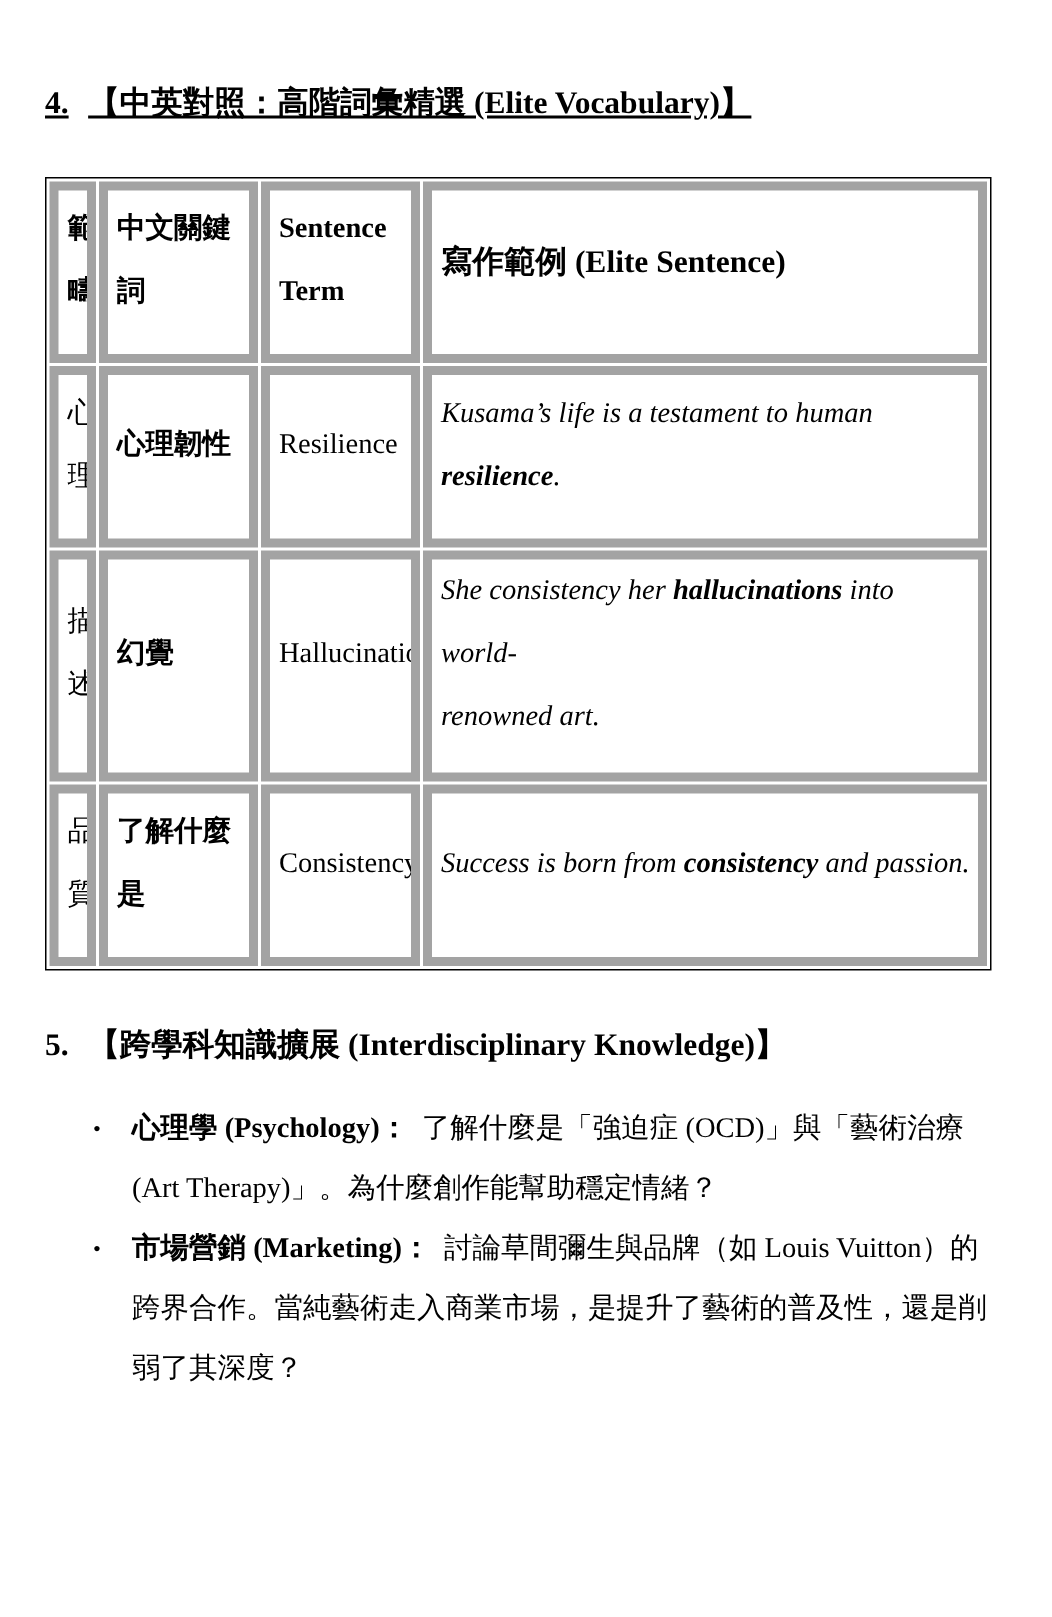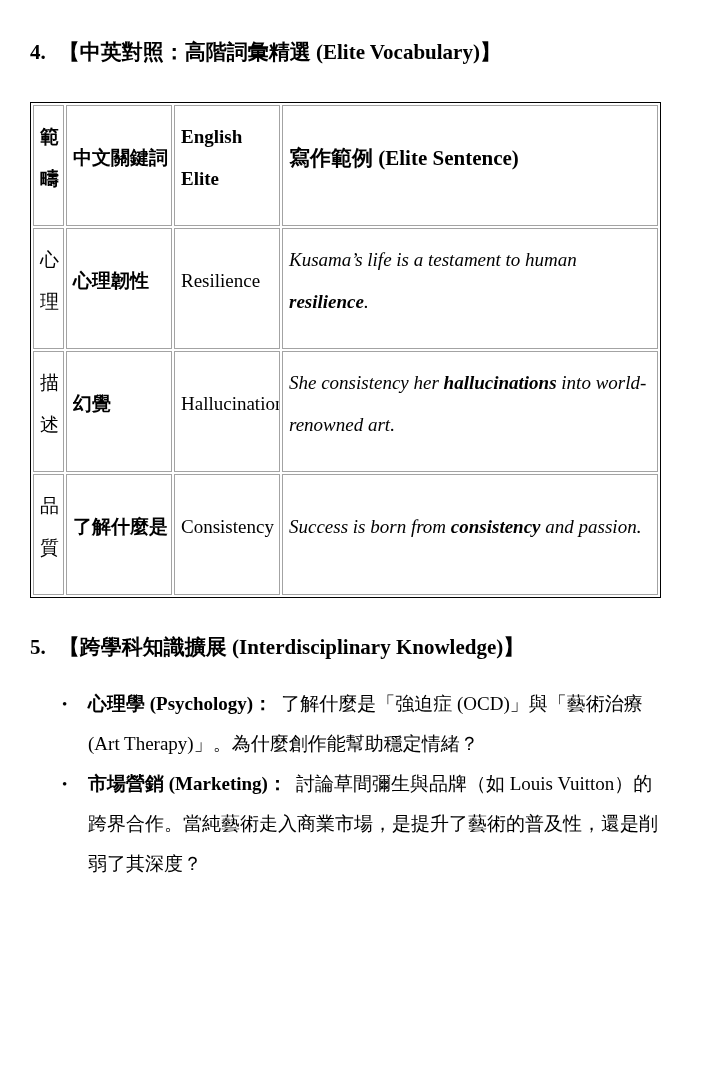--- a/index.html
+++ b/index.html
@@ -19,32 +19,32 @@
     width: 701px;
     height: 1078px;
     padding: 40px 0 0 30px;
   }
   .heading {
     font-weight: bold;
     font-size: 21px;
     line-height: 25px;
   }
   .heading .h-num { margin-right: 13px; }
-  .heading4 { margin: 0 0 37px 0; }
+  .heading4 { margin: 16px 0 37px 0; text-decoration: underline; }
   .heading5 { margin: 37px 0 12px 0; }
 
   table.vocab {
     border-collapse: separate;
     border-spacing: 2px;
     border: 1px solid #000000;
     table-layout: fixed;
     width: 631px;
   }
   table.vocab td {
-    border: 1px solid #a3a3a3;
+    border: 6px solid #a3a3a3;
     font-size: 19px;
     line-height: 42px;
     vertical-align: middle;
     padding: 0 2px 16px 6px;
     overflow: hidden;
   }
   table.vocab tr { height: 121px; }
   td.c-cat {
     vertical-align: top;
     padding: 2px 2px 0 6px;
@@ -104,21 +104,21 @@
     <colgroup>
       <col style="width:31px">
         <col style="width:106px">
         <col style="width:106px">
         <col>
     </colgroup>
     <tbody>
         <tr>
       <td class="c-cat hdr">範疇</td>
       <td class="c-key hdr">中文關鍵詞</td>
-      <td class="c-term hdr">English Elite</td>
+      <td class="c-term hdr">Sentence Term</td>
       <td class="c-sent hdr">寫作範例 (Elite Sentence)</td>
     </tr>
     <tr>
       <td class="c-cat">心理</td>
       <td class="c-key">心理韌性</td>
       <td class="c-term">Resilience</td>
       <td class="c-sent"><span>Kusama’s life is a testament to human </span><b>resilience</b><span>.</span></td>
     </tr>
     <tr>
       <td class="c-cat">描述</td>

